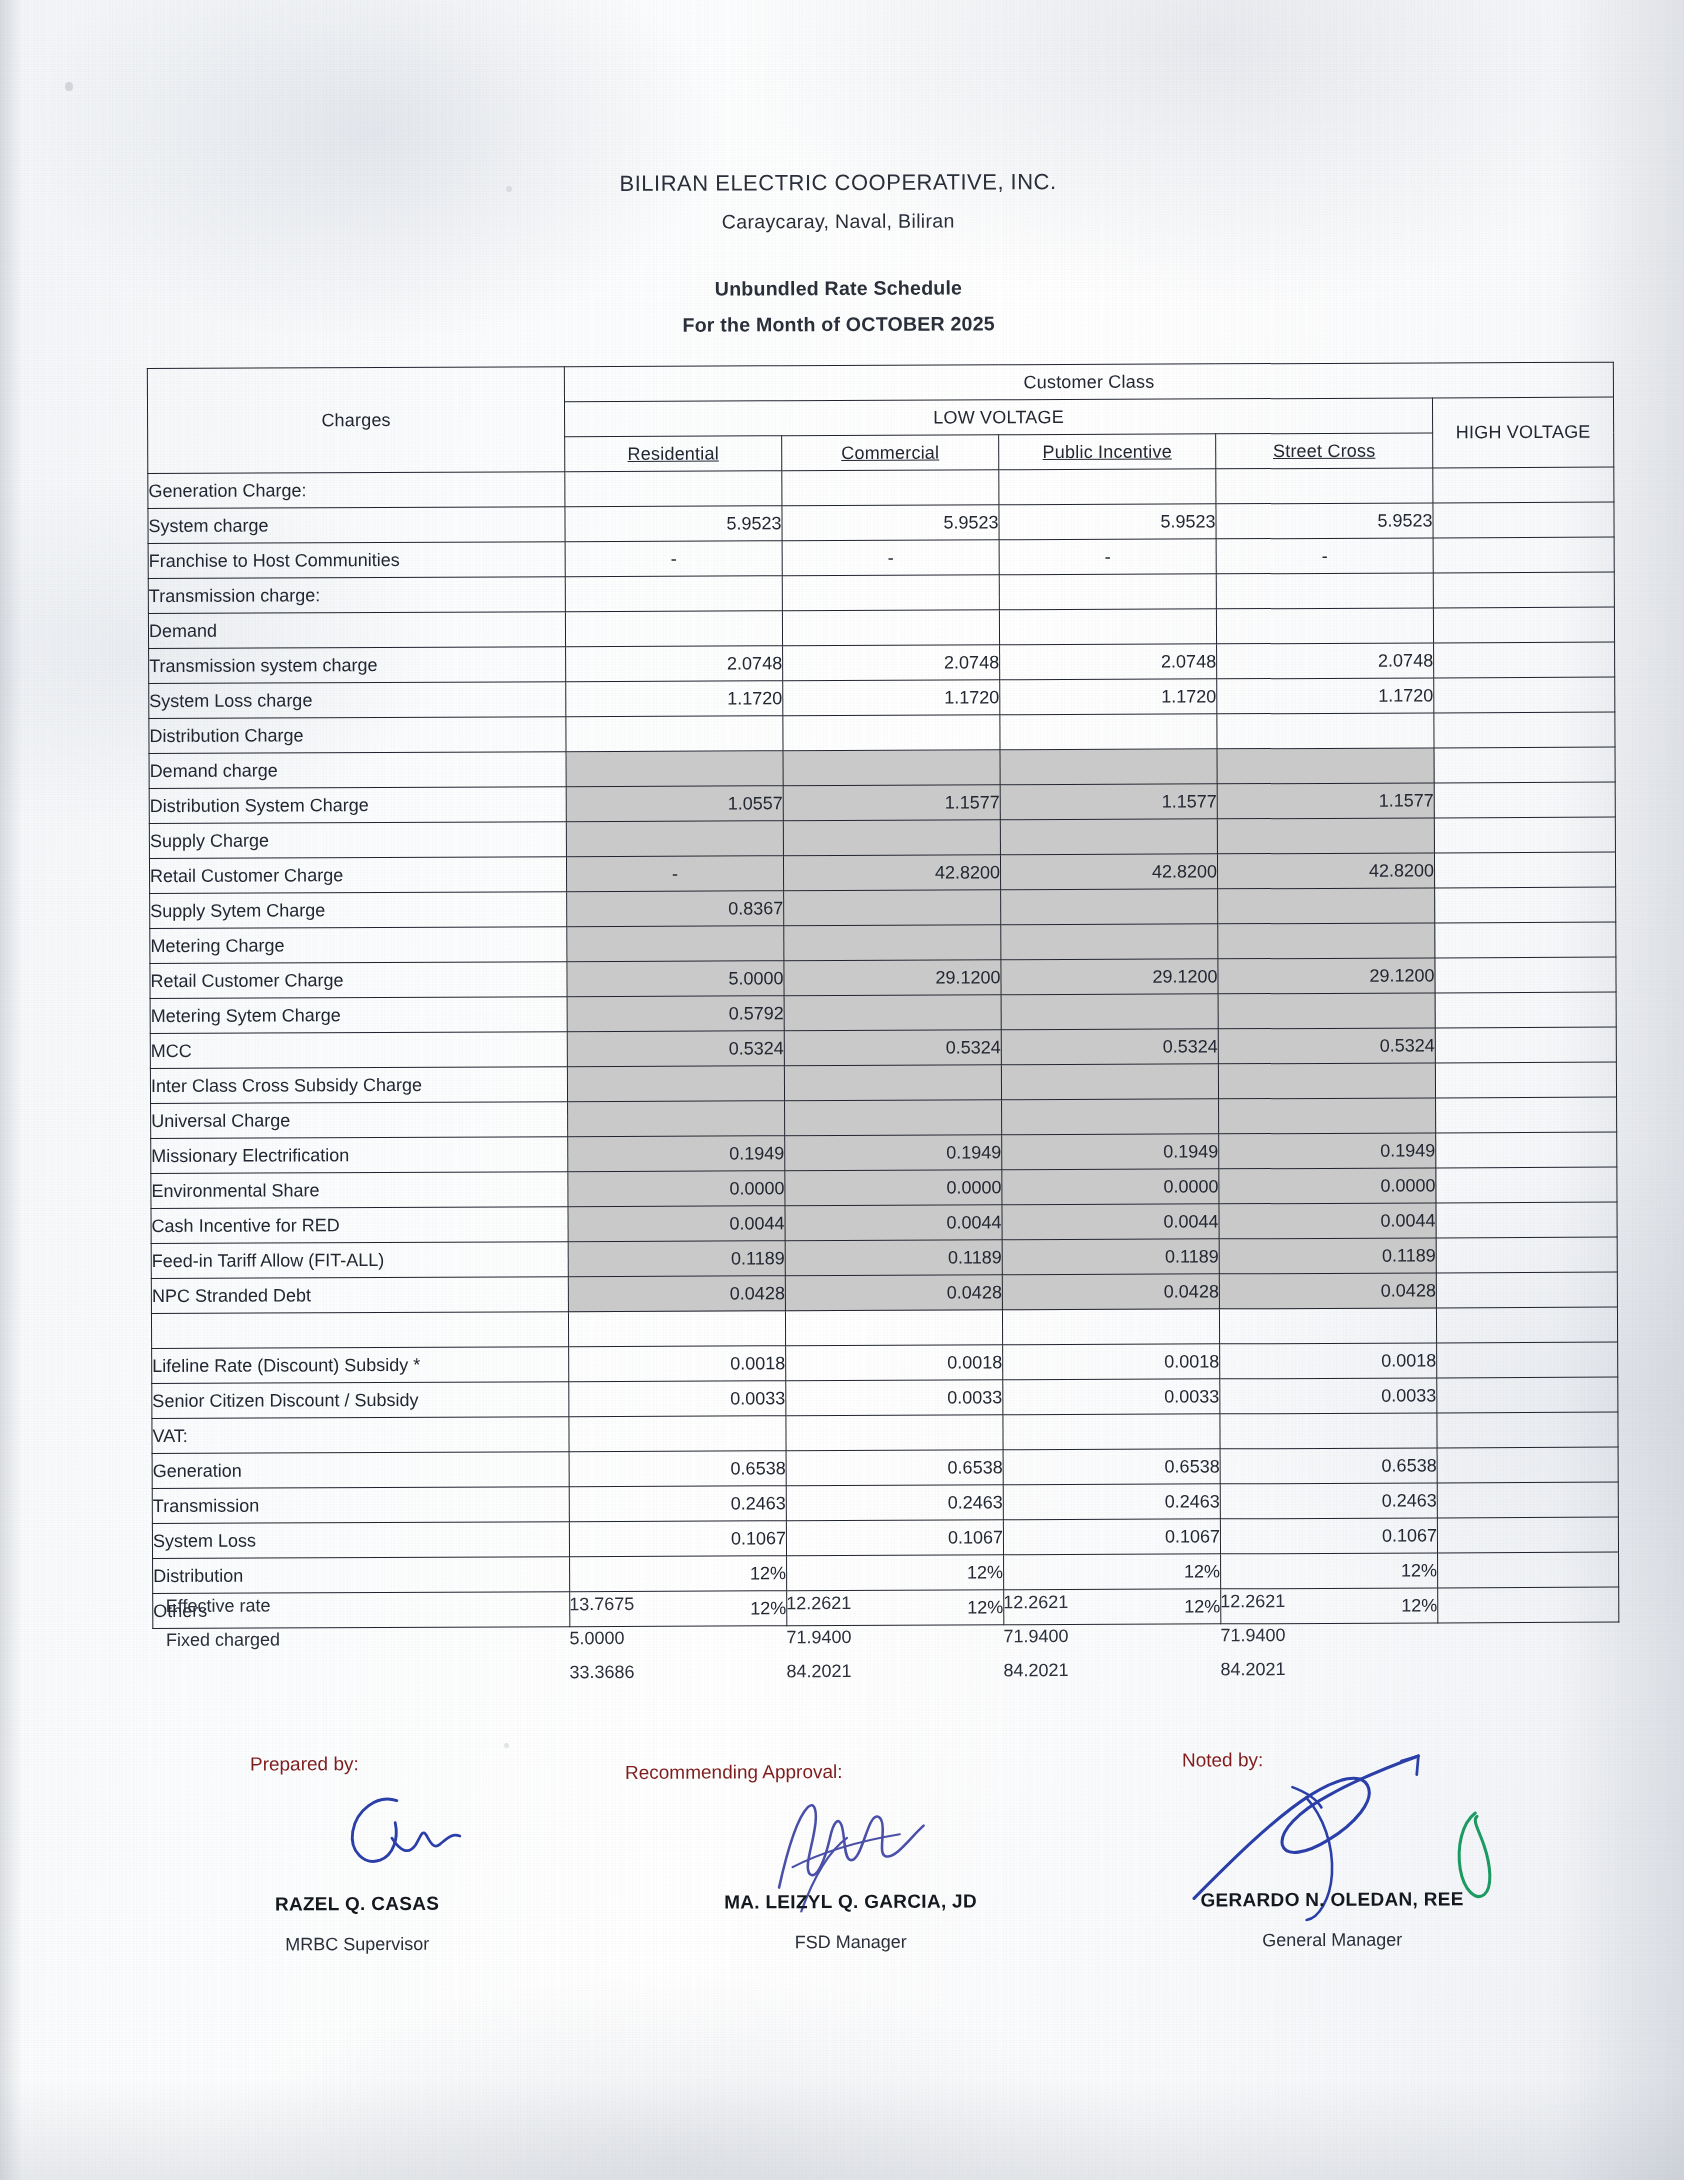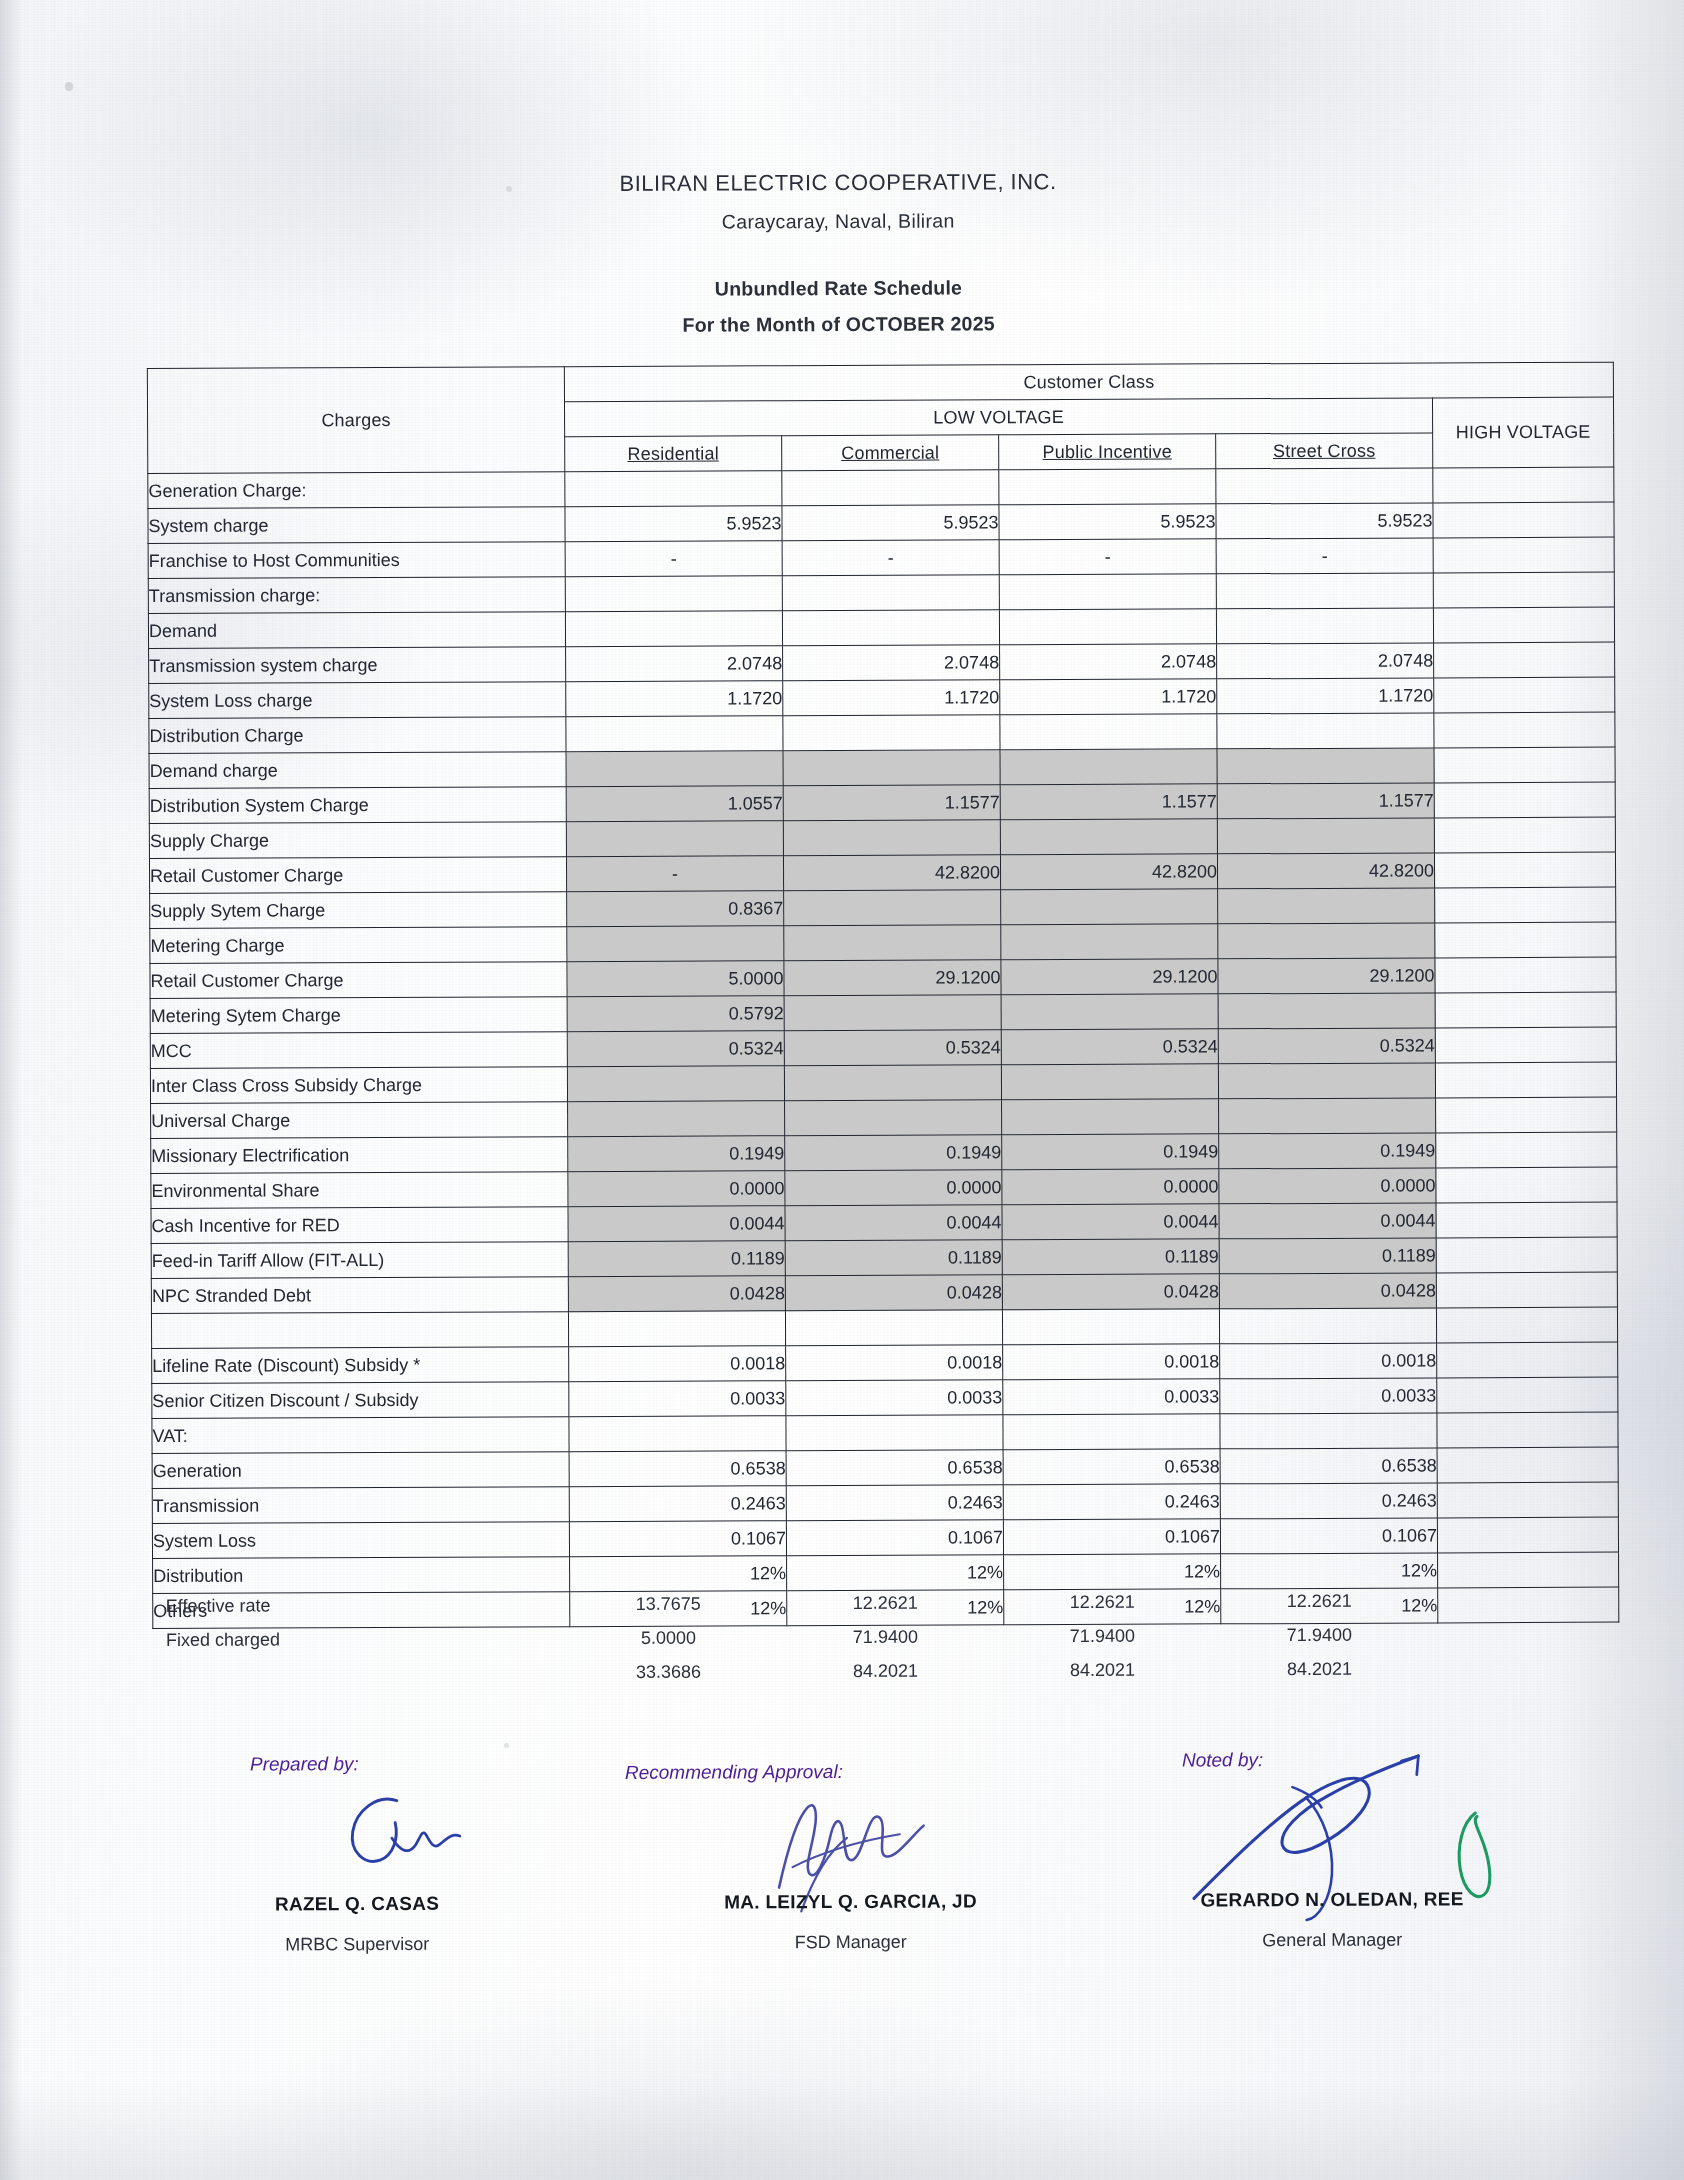--- a/index.html
+++ b/index.html
@@ -116,25 +116,25 @@
     left: 150px;
     top: 1586px;
     width: 1375px;
     border-collapse: collapse;
     table-layout: fixed;
     font-size: 18px;
     color: #2a2f3a;
   }
   #totals td { border: none; height: 34px; padding: 0; }
   #totals .t-label { padding-left: 13.6px; text-align: left; }
-  #totals .t-val   { text-align: center; padding-right: 19px; margin-left: 28px; }
+  #totals .t-val   { text-align: left; padding-right: 19px; margin-left: 28px; }
 
   
   .sig-block { position: absolute; text-align: center; }
-  .sig-lead  { position: absolute; font-size: 19px; color: #4c1d95; font-style: italic; }
+  .sig-lead  { position: absolute; font-size: 19px; color: #7f1d1d; }
   .sig-name  { font-size: 19px; font-weight: bold; letter-spacing: 0.3px; color: #14181f; }
   .sig-title { font-size: 18px; margin-top: 19px; color: #2a2f3a; }
 
   .sig-ink { position: absolute; pointer-events: none; }
 </style>
 </head>
 <body>
 
 <div id="paper"></div>
 <div class="scan-edge-l"></div>

